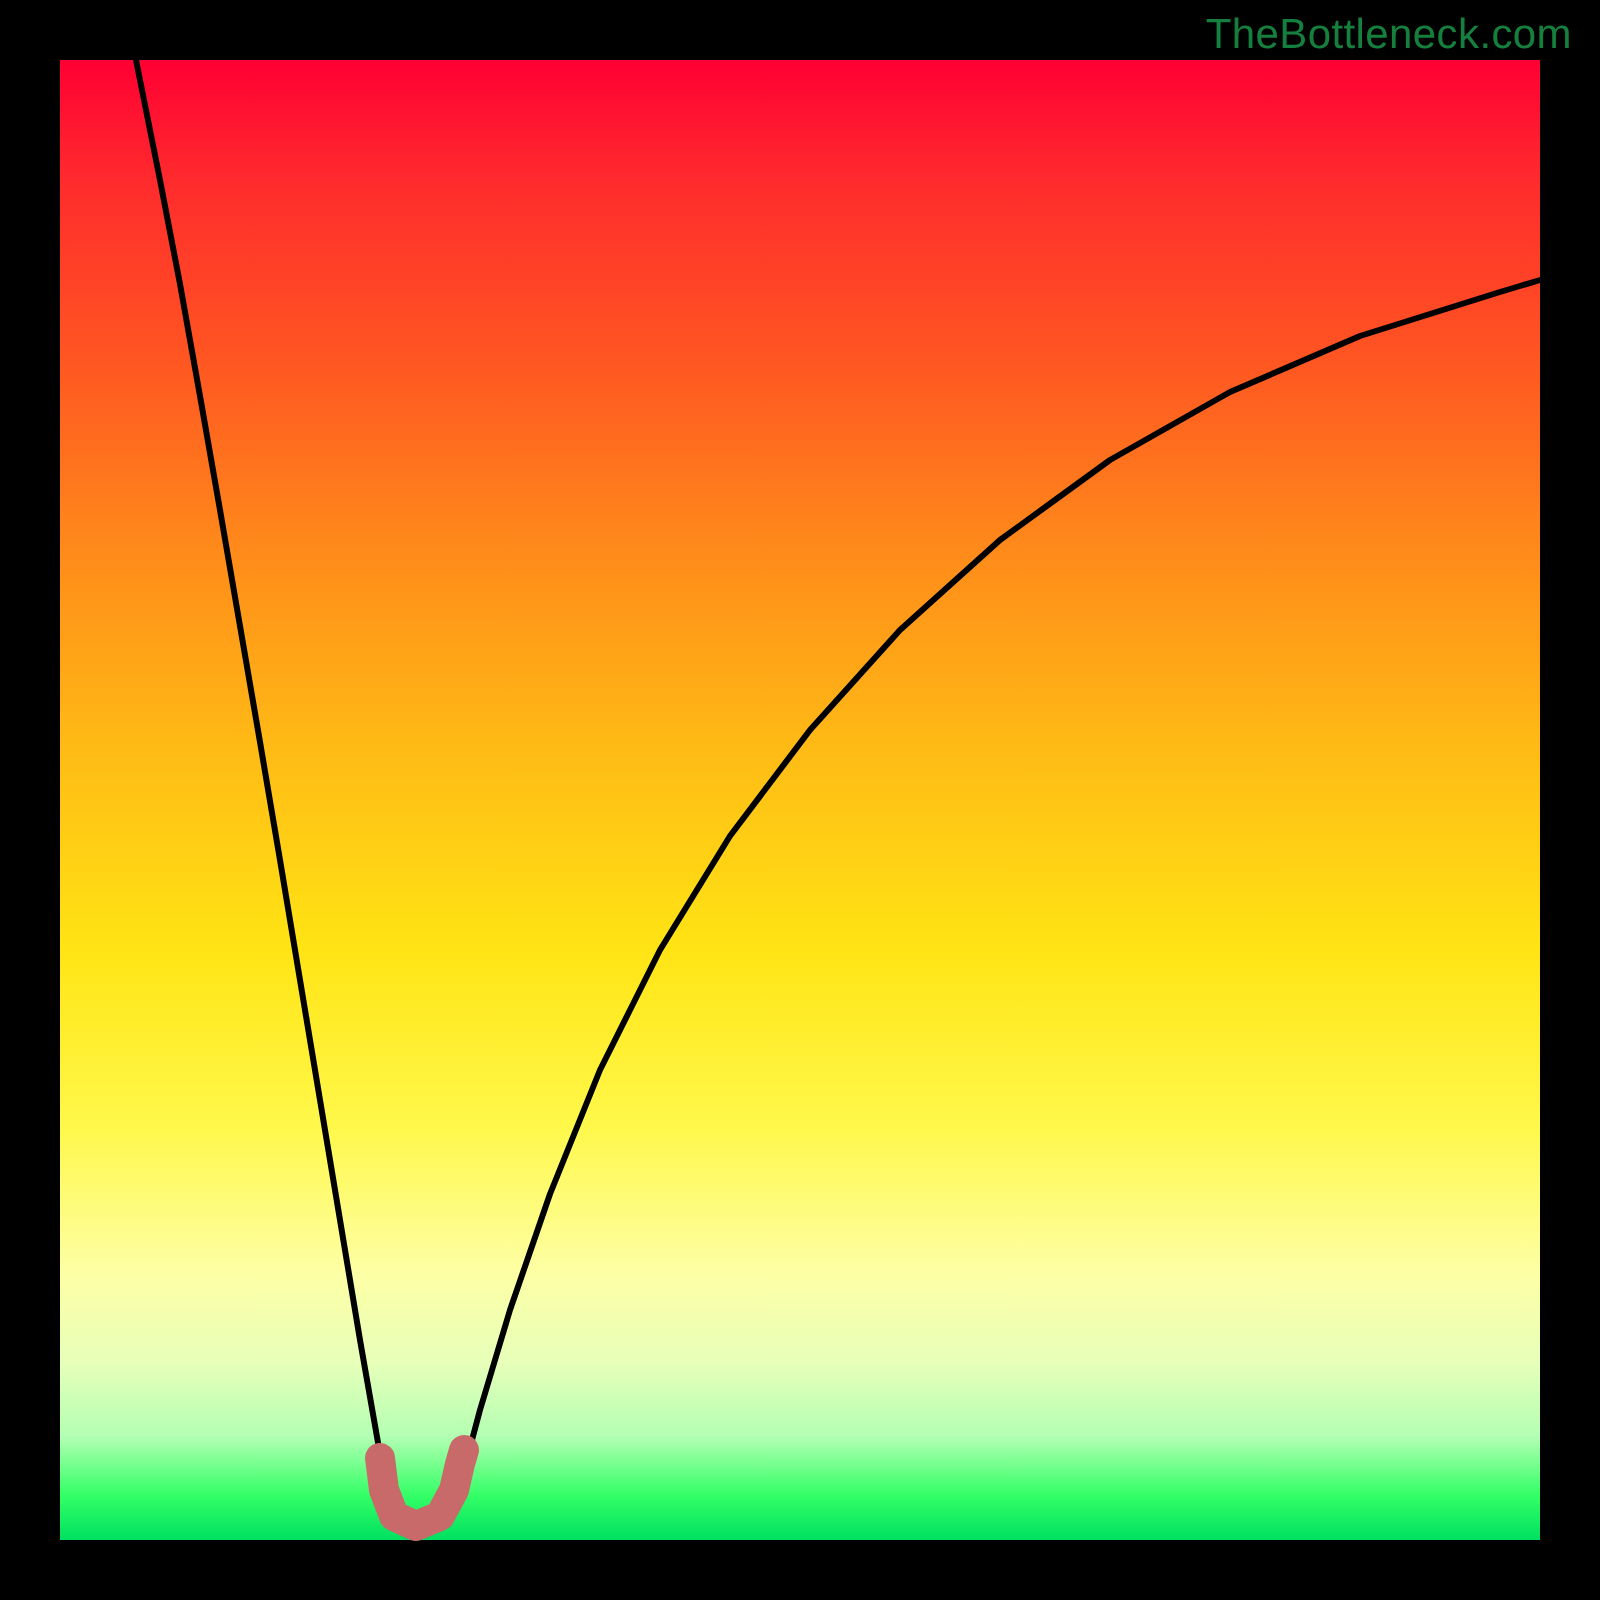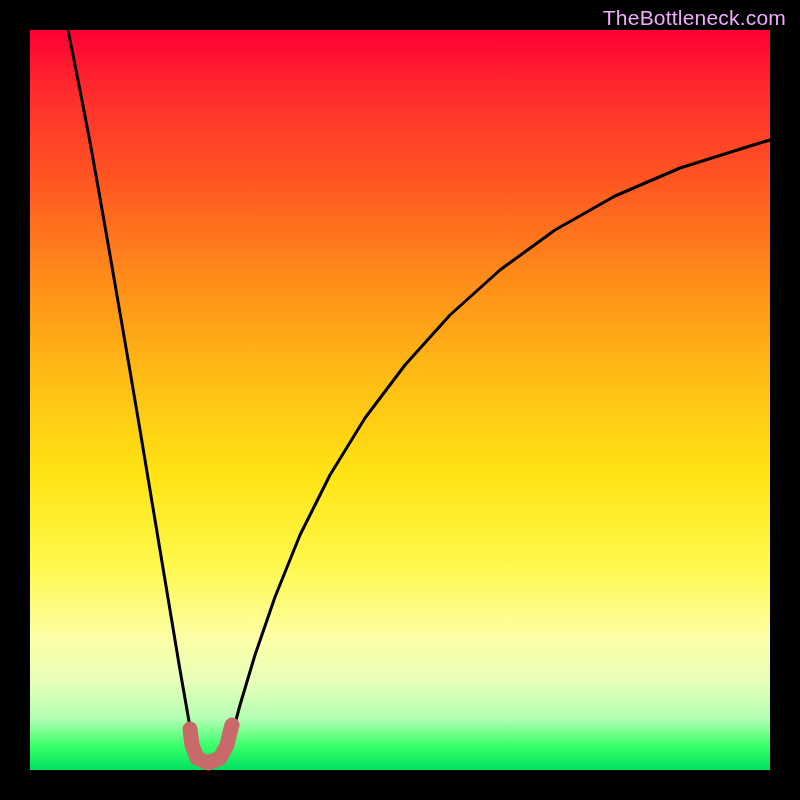--- a/index.html
+++ b/index.html
@@ -36,21 +36,21 @@
       #fdffa5 82%,
       #e7ffb9 88%,
       #b3ffb3 93%,
       #33ff66 97%,
       #00e060 100%);
   }
   .watermark {
     position: absolute;
     top: 6px;
     right: 14px;
-    color: #f0abfc;
+    color: #15803d;
     font-size: 21px;
     letter-spacing: 0.2px;
     font-weight: 500;
   }
   svg.curve-layer {
     position: absolute;
     left: 0;
     top: 0;
     width: 740px;
     height: 740px;

